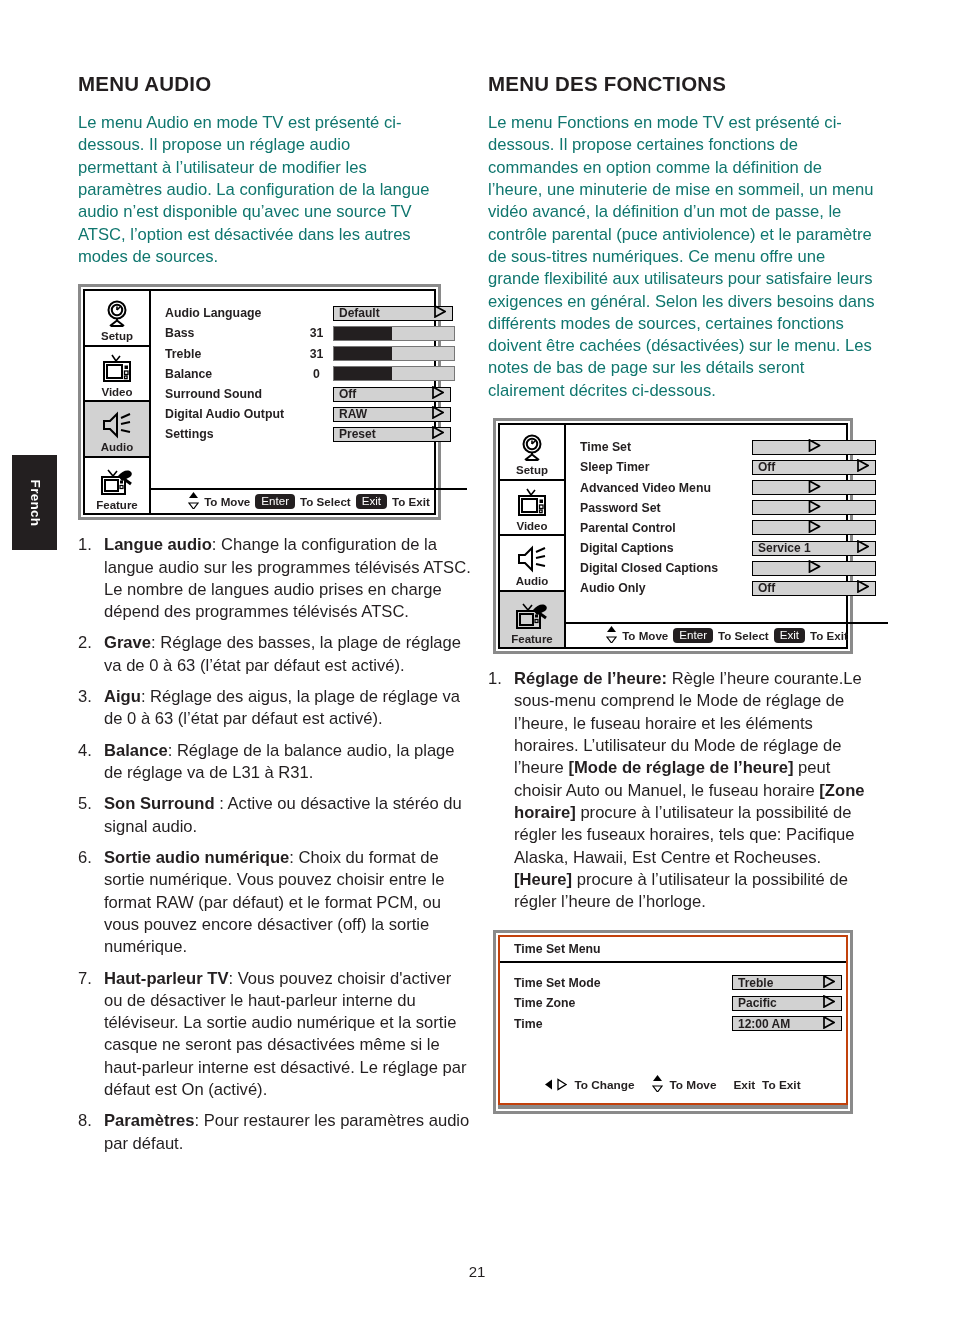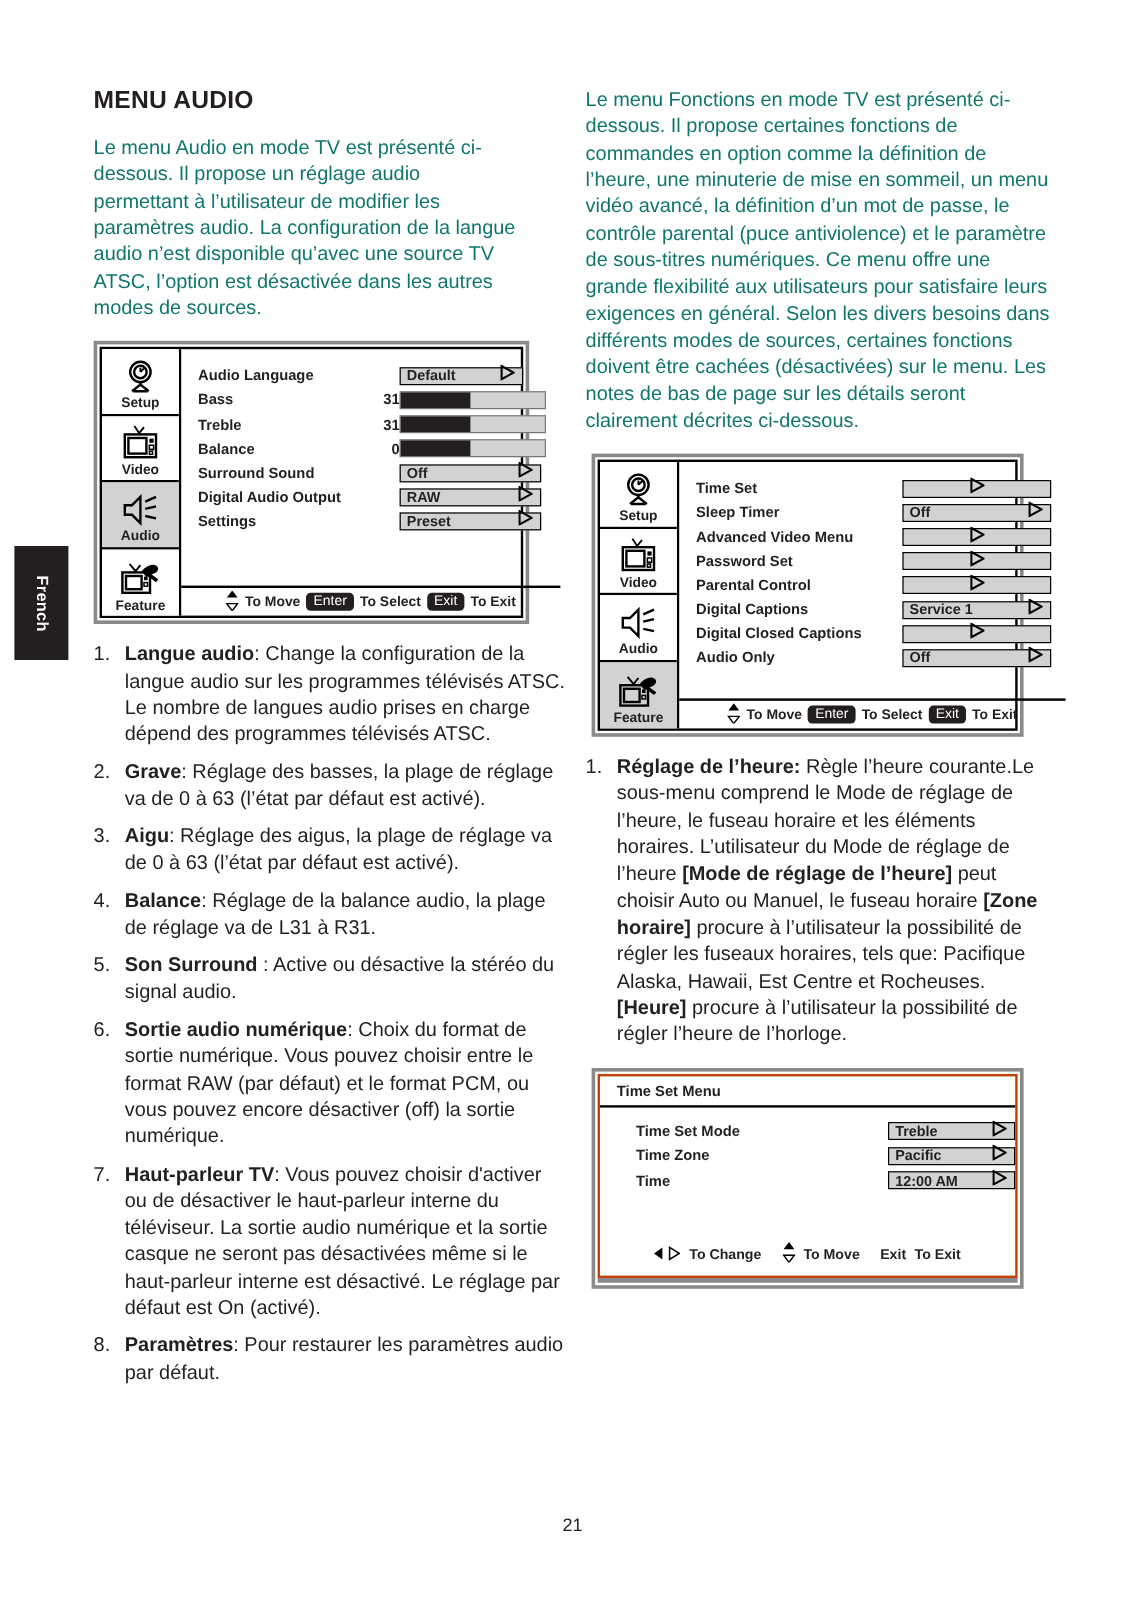--- a/index.html
+++ b/index.html
@@ -141,21 +141,21 @@
   }
   .osd-row .rlabel {
     font-size: 12.3px;
     font-weight: bold;
     white-space: nowrap;
   }
   .osd-row .rnum {
     font-size: 12.3px;
     font-weight: bold;
     width: 52px;
-    text-align: right;
+    text-align: center;
     padding-left: 19px;
   }
 
   
   .valbox {
     position: relative;
     height: 15px;
     background: #d2d2d2;
     border: 1.6px solid #000;
     display: flex;
@@ -222,21 +222,21 @@
   .osd2-inner { border: 2px solid #c2410c; background: #fff; }
   .osd2-head {
     height: 26px;
     border-bottom: 2px solid #000;
     display: flex;
     align-items: center;
     padding-left: 14px;
     font-size: 12.3px;
     font-weight: bold;
   }
-  .osd2-rows { padding: 10px 0 0 14px; height: 104px; margin-left: 16px; }
+  .osd2-rows { padding: 10px 0 0 14px; height: 104px; }
   .osd2-row {
     display: flex;
     align-items: center;
     height: 20.5px;
     position: relative;
   }
   .osd2-row .rlabel { font-size: 12.3px; font-weight: bold; }
   .osd2-foot {
     height: 36px;
     display: flex;
@@ -323,21 +323,21 @@
       <path d="M24 12 L31 17" stroke="#000" stroke-width="3"></path>
     </svg>
             </span>
       <span class="lbl">Feature</span>
     </div>
         </div>
       <div class="osd-body">
         <div class="osd-rows" id="l-rows">
             <div class="osd-row">
       <span class="rlabel" style="width:168px">Audio Language</span>
-      <span class="valbox" style="width:103px">
+      <span class="valbox" style="width:120px">
                 <span class="vtext">Default</span>
          <span class="arrow-right"><svg width="13" height="13" viewBox="0 0 13 13">
                     <polygon points="2,1 12,6.5 2,12" fill="none" stroke="#000" stroke-width="1.7"></polygon>
                   </svg></span>
               </span>
     </div>
             <div class="osd-row">
         <span class="rlabel" style="width:116px">Bass</span>
         <span class="rnum">31</span>
         <span class="slider" style="width:122px">
@@ -417,20 +417,21 @@
       <li>
       <span class="num">6.</span><b>Sortie audio numérique</b><span>: Choix du format de sortie numérique. Vous pouvez choisir entre le format RAW (par défaut) et le format PCM, ou vous pouvez encore désactiver (off) la sortie numérique.</span></li>
       <li>
       <span class="num">7.</span><b>Haut-parleur TV</b><span>: Vous pouvez choisir d'activer ou de désactiver le haut-parleur interne du téléviseur. La sortie audio numérique et la sortie casque ne seront pas désactivées même si le haut-parleur interne est désactivé. Le réglage par défaut est On (activé).</span></li>
       <li>
       <span class="num">8.</span><b>Paramètres</b><span>: Pour restaurer les paramètres audio par défaut.</span></li>
     </ol>
 </div>
 
 <div class="col col-right">
+  <h1 class="section-title">MENU DES FONCTIONS</h1>
   <p class="intro">Le menu Fonctions en mode TV est présenté ci-dessous. Il propose certaines fonctions de commandes en option comme la définition de l’heure, une minuterie de mise en sommeil, un menu vidéo avancé, la définition d’un mot de passe, le contrôle parental (puce antiviolence) et le paramètre de sous-titres numériques. Ce menu offre une grande flexibilité aux utilisateurs pour satisfaire leurs exigences en général. Selon les divers besoins dans différents modes de sources, certaines fonctions doivent être cachées (désactivées) sur le menu. Les notes de bas de page sur les détails seront clairement décrites ci-dessous.</p>
 
   <div class="osd" style="margin-top:16px;width:360px;margin-left:5px;">
     <div class="osd-inner">
       <div class="osd-side" id="r-sidebar">
     <div class="osd-side-item">
       <span class="ico">
               <svg width="30" height="30" viewBox="0 0 30 30">
       <circle cx="15" cy="11" r="8.5" stroke="#000" fill="none" stroke-width="2"></circle>
                 <circle cx="15" cy="11" r="5.2" stroke="#000" fill="none" stroke-width="2"></circle>

